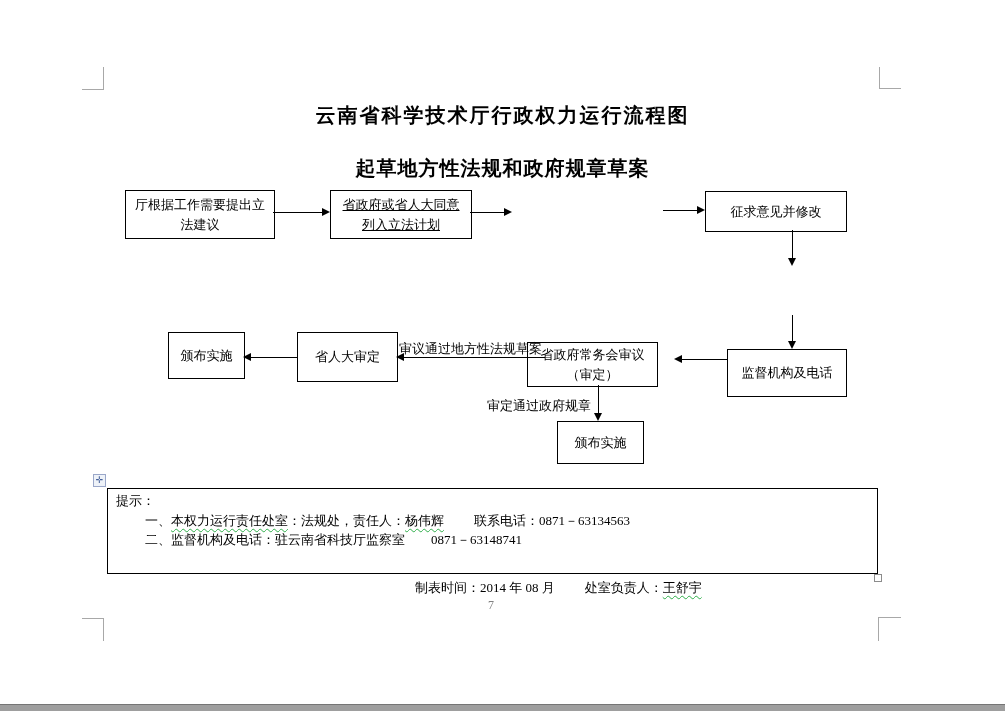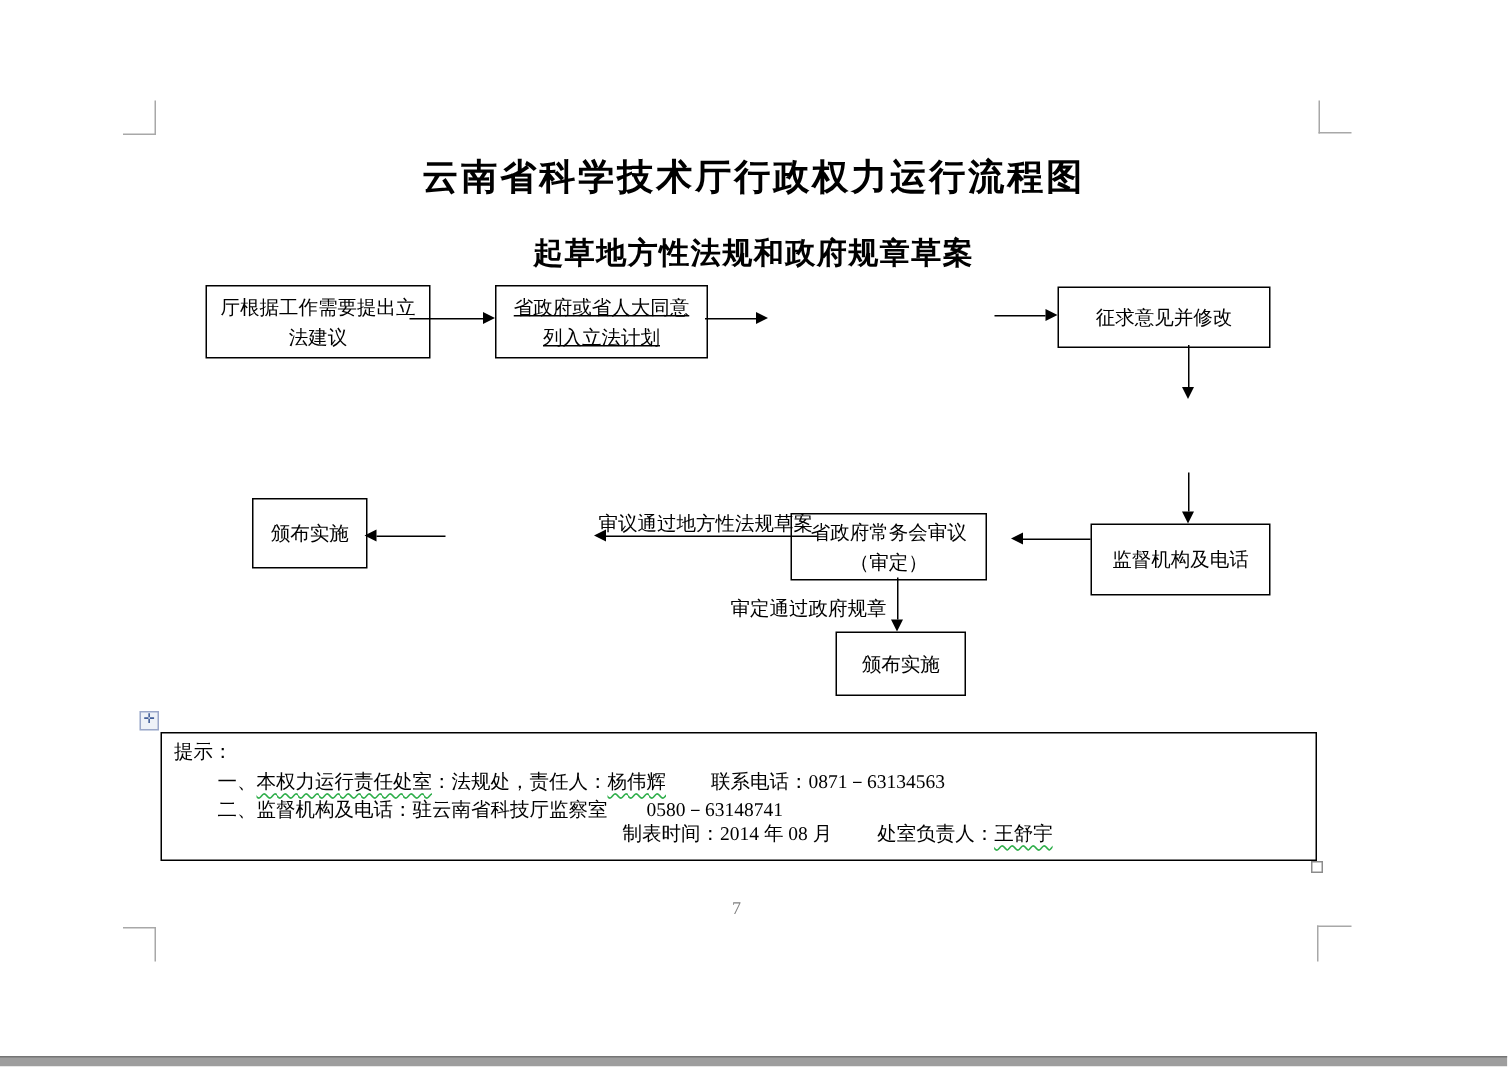--- a/index.html
+++ b/index.html
@@ -4,21 +4,21 @@
 <style>
   html,body { margin:0; padding:0; background:#fff; }
   #page {
     position:relative; width:1005px; height:711px; background:#ffffff;
     font-family:"Liberation Serif","DejaVu Serif",serif; color:#000; overflow:hidden;
   }
   .title {
     position:absolute; left:0; width:1005px; text-align:center;
     font-weight:bold; color:#000;
   }
-  #doc-title { top:102px; font-size:24px; letter-spacing:2px; }
+  #doc-title { top:102px; font-size:20px; letter-spacing:2px; }
   #doc-subtitle { top:155px; font-size:20px; letter-spacing:1px; }
 
   .fbox {
     position:absolute; border:1px solid #000; background:#fff;
     display:flex; align-items:center; justify-content:center;
     text-align:center; font-size:13px; line-height:1.5; white-space:pre-line;
   }
   .hline { position:absolute; height:1px; background:#000; }
   .vline { position:absolute; width:1px; background:#000; }
   .arr { position:absolute; width:0; height:0; }
@@ -57,28 +57,29 @@
   <div class="crop" style="left:879px;top:67px;width:1px;height:22px;"></div>
   <div class="crop" style="left:879px;top:88px;width:22px;height:1px;"></div>
   <div class="crop" style="left:82px;top:618px;width:22px;height:1px;"></div>
   <div class="crop" style="left:103px;top:618px;width:1px;height:23px;"></div>
   <div class="crop" style="left:878px;top:617px;width:23px;height:1px;"></div>
   <div class="crop" style="left:878px;top:617px;width:1px;height:24px;"></div>
 
   <div id="doc-title" class="title">云南省科学技术厅行政权力运行流程图</div>
   <div id="doc-subtitle" class="title">起草地方性法规和政府规章草案</div>
 
-  <div class="fbox" style="left:137px;top:190px;width:148px;height:47px;">厅根据工作需要提出立
+  <div class="fbox" style="left:125px;top:190px;width:148px;height:47px;">厅根据工作需要提出立
 法建议</div>
   <div class="fbox" style="left:330px;top:190px;width:140px;height:47px;text-decoration:underline;">省政府或省人大同意
 列入立法计划</div>
   <div class="fbox" style="left:705px;top:191px;width:140px;height:39px;">征求意见并修改</div>
   <div class="fbox" style="left:727px;top:349px;width:118px;height:46px;">监督机构及电话</div>
   <div class="fbox" style="left:527px;top:342px;width:129px;height:43px;">省政府常务会审议
 （审定）</div>
+  <div class="fbox" style="left:297px;top:332px;width:99px;height:48px;">省人大审定</div>
   <div class="fbox" style="left:168px;top:332px;width:75px;height:45px;">颁布实施</div>
   <div class="fbox" style="left:557px;top:421px;width:85px;height:41px;">颁布实施</div>
 
   <div class="hline" style="left:273px;top:212px;width:49px;"></div>
   <div class="arr right" style="left:322px;top:208px;"></div>
 
   <div class="hline" style="left:470px;top:212px;width:34px;"></div>
   <div class="arr right" style="left:504px;top:208px;"></div>
 
   <div class="hline" style="left:663px;top:210px;width:34px;"></div>
@@ -109,23 +110,23 @@
     <span>✛</span>
   </div>
   <div id="note-table"></div>
 
   <div class="note-text" style="left:116px;top:492px;">提示：</div>
 
   <div class="note-text" style="left:145px;top:512px;">
     <span>一、</span><span class="wavy">本权力运行责任处室</span><span>：法规处，责任人：</span><span class="wavy">杨伟辉</span><span class="gap-l">联系电话：0871－63134563</span>
   </div>
 
-  <div class="note-text" style="left:145px;top:531px;">二、监督机构及电话：驻云南省科技厅监察室　　0580－63148741</div>
+  <div class="note-text" style="left:145px;top:531px;">二、监督机构及电话：驻云南省科技厅监察室　　0871－63148741</div>
 
-  <div class="note-text" style="left:415px;top:547px;">
+  <div class="note-text" style="left:415px;top:579px;">
     <span>制表时间：2014 年 08 月</span><span class="gap-l">处室负责人：</span><span class="wavy">王舒宇</span>
   </div>
 
   <div id="resize-handle"></div>
 
   <div id="page-number">7</div>
   <div id="bottom-edge"></div>
 
 </div>
 

